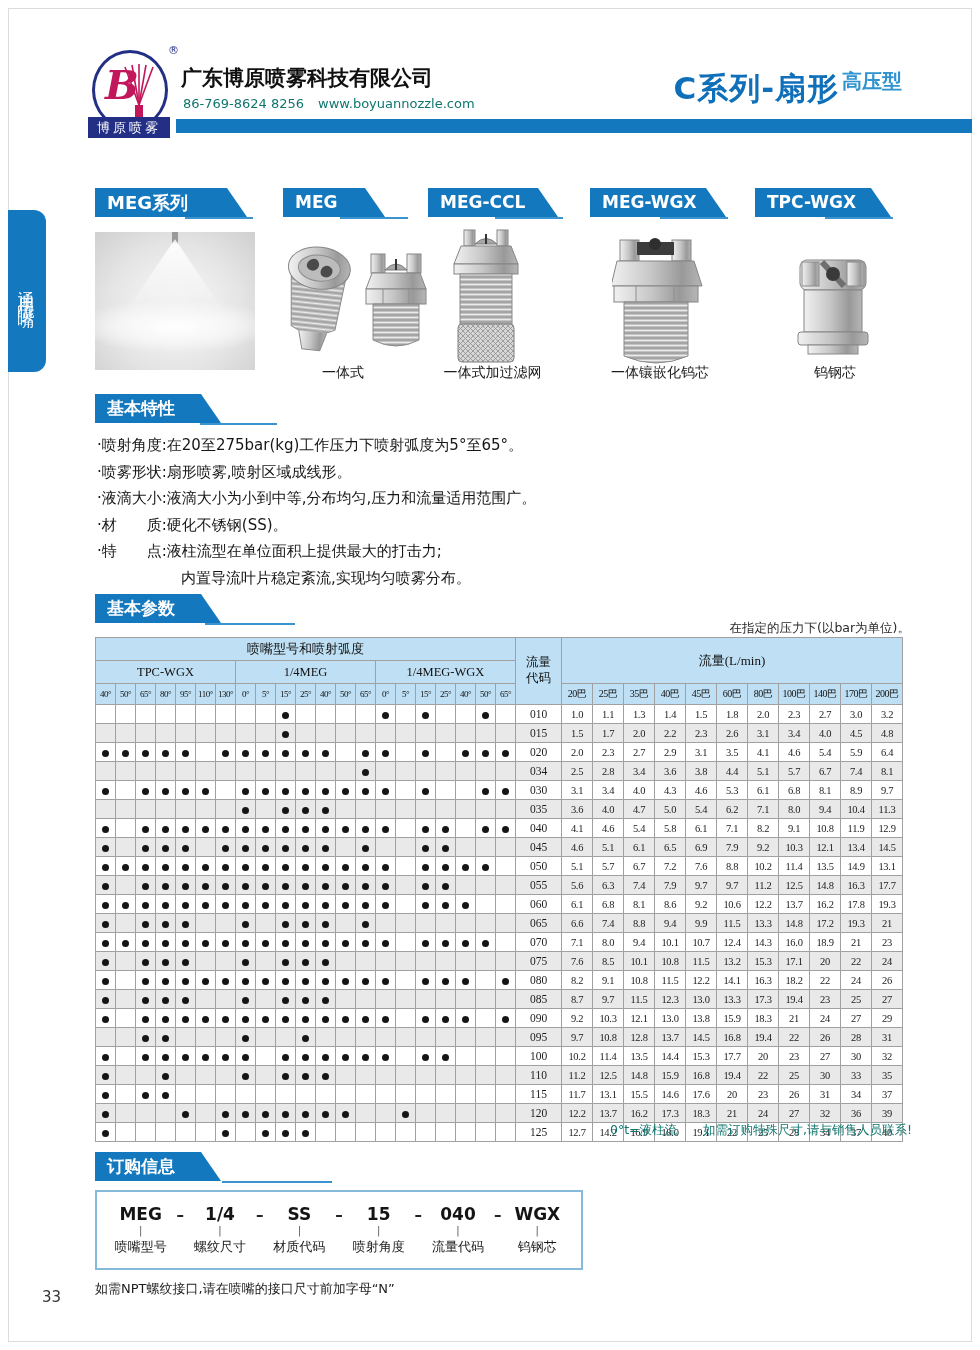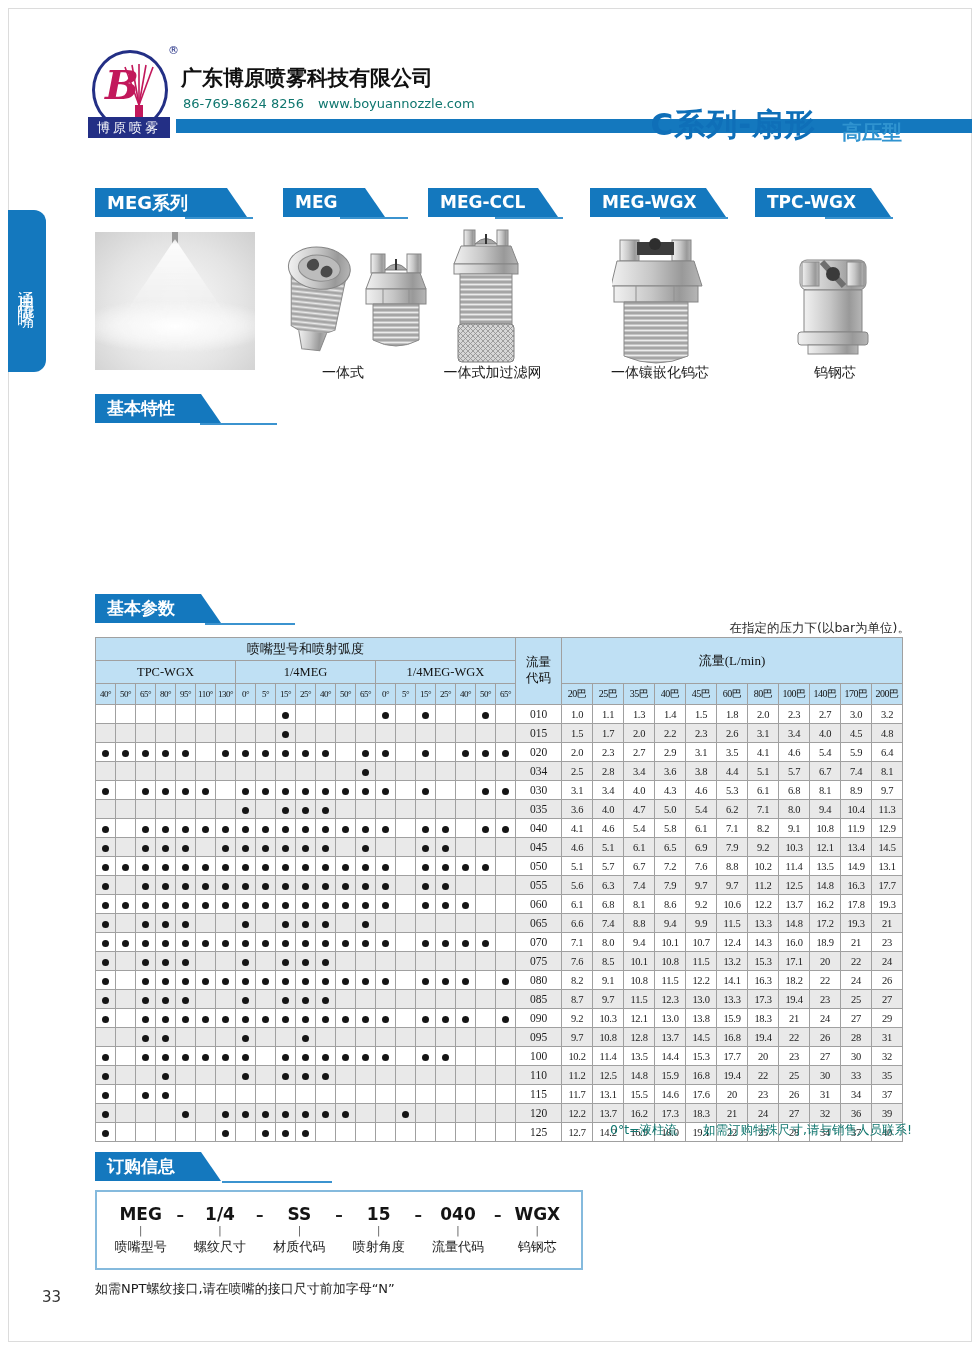--- a/index.html
+++ b/index.html
@@ -23,21 +23,21 @@
   .logo-b{position:absolute;left:10px;top:12px;font-family:"DejaVu Serif",serif;
           font-style:italic;font-weight:bold;font-size:40px;color:var(--crimson);line-height:1;}
   .logo-spray{position:absolute;left:28px;top:8px;}
   .reg{position:absolute;left:76px;top:-6px;font-size:11px;color:var(--navy);}
   .logo-caption{position:absolute;left:88px;top:117px;width:82px;height:21px;background:var(--navy);
                 color:#fff;font-size:13px;line-height:21px;text-align:center;letter-spacing:3px;}
   .header-bar{position:absolute;left:176px;top:119px;width:796px;height:14px;background:var(--accent);}
   .company-name{position:absolute;left:181px;top:64px;font-size:21px;font-weight:bold;color:#101010;}
   .company-contact{position:absolute;left:183px;top:96px;font-size:13px;color:#0f766e;}
   .company-contact span{margin-right:14px;}
-  .series-title-wrap{position:absolute;right:78px;top:68px;display:flex;align-items:flex-end;gap:26px;margin-top:36px;}
+  .series-title-wrap{position:absolute;right:78px;top:68px;display:flex;align-items:flex-start;gap:3px;}
   .series-title{font-size:31px;font-weight:bold;color:#0F6FB8;letter-spacing:1px;}
   .series-subtitle{font-size:20px;font-weight:bold;color:var(--accent-light);}
 
   
   .side-tab{position:absolute;left:8px;top:210px;width:38px;height:162px;background:var(--accent);
             border-radius:0 12px 12px 0;color:#fff;font-size:17px;
             writing-mode:vertical-rl;text-orientation:upright;letter-spacing:7px;
             display:flex;align-items:center;justify-content:center;}
 
   
@@ -226,20 +226,28 @@
     <rect x="20" y="93" width="50" height="9" fill="url(#met)" stroke="#8a8a8a"></rect>
   </svg>
 
   <div class="caption" style="left:283px;top:364px;width:120px;">一体式</div>
   <div class="caption" style="left:435px;top:364px;width:115px;">一体式加过滤网</div>
   <div class="caption" style="left:605px;top:364px;width:110px;">一体镶嵌化钨芯</div>
   <div class="caption" style="left:790px;top:364px;width:90px;">钨钢芯</div>
 
   <div class="banner" style="left:95px;top:394px;width:86px;">基本特性</div>
   <div class="banner-ul" style="left:200px;top:423px;width:77px;"></div>
+  <div class="features">
+      <div class="feat-line">·喷射角度:在20至275bar(kg)工作压力下喷射弧度为5°至65°。</div>
+      <div class="feat-line">·喷雾形状:扇形喷雾,喷射区域成线形。</div>
+      <div class="feat-line">·液滴大小:液滴大小为小到中等,分布均匀,压力和流量适用范围广。</div>
+      <div class="feat-line">·材　　质:硬化不锈钢(SS)。</div>
+      <div class="feat-line">·特　　点:液柱流型在单位面积上提供最大的打击力;</div>
+      <div class="feat-line indent">内置导流叶片稳定紊流,实现均匀喷雾分布。</div>
+    </div>
 
   <div class="banner" style="left:95px;top:594px;width:86px;">基本参数</div>
   <div class="banner-ul" style="left:205px;top:623px;width:90px;"></div>
   <div class="params-note">在指定的压力下(以bar为单位)。</div>
   <div class="tbl-wrap">
     <table class="params">
         <colgroup>
           <col style="width: 20px;">
           <col style="width: 20px;">
           <col style="width: 20px;">

